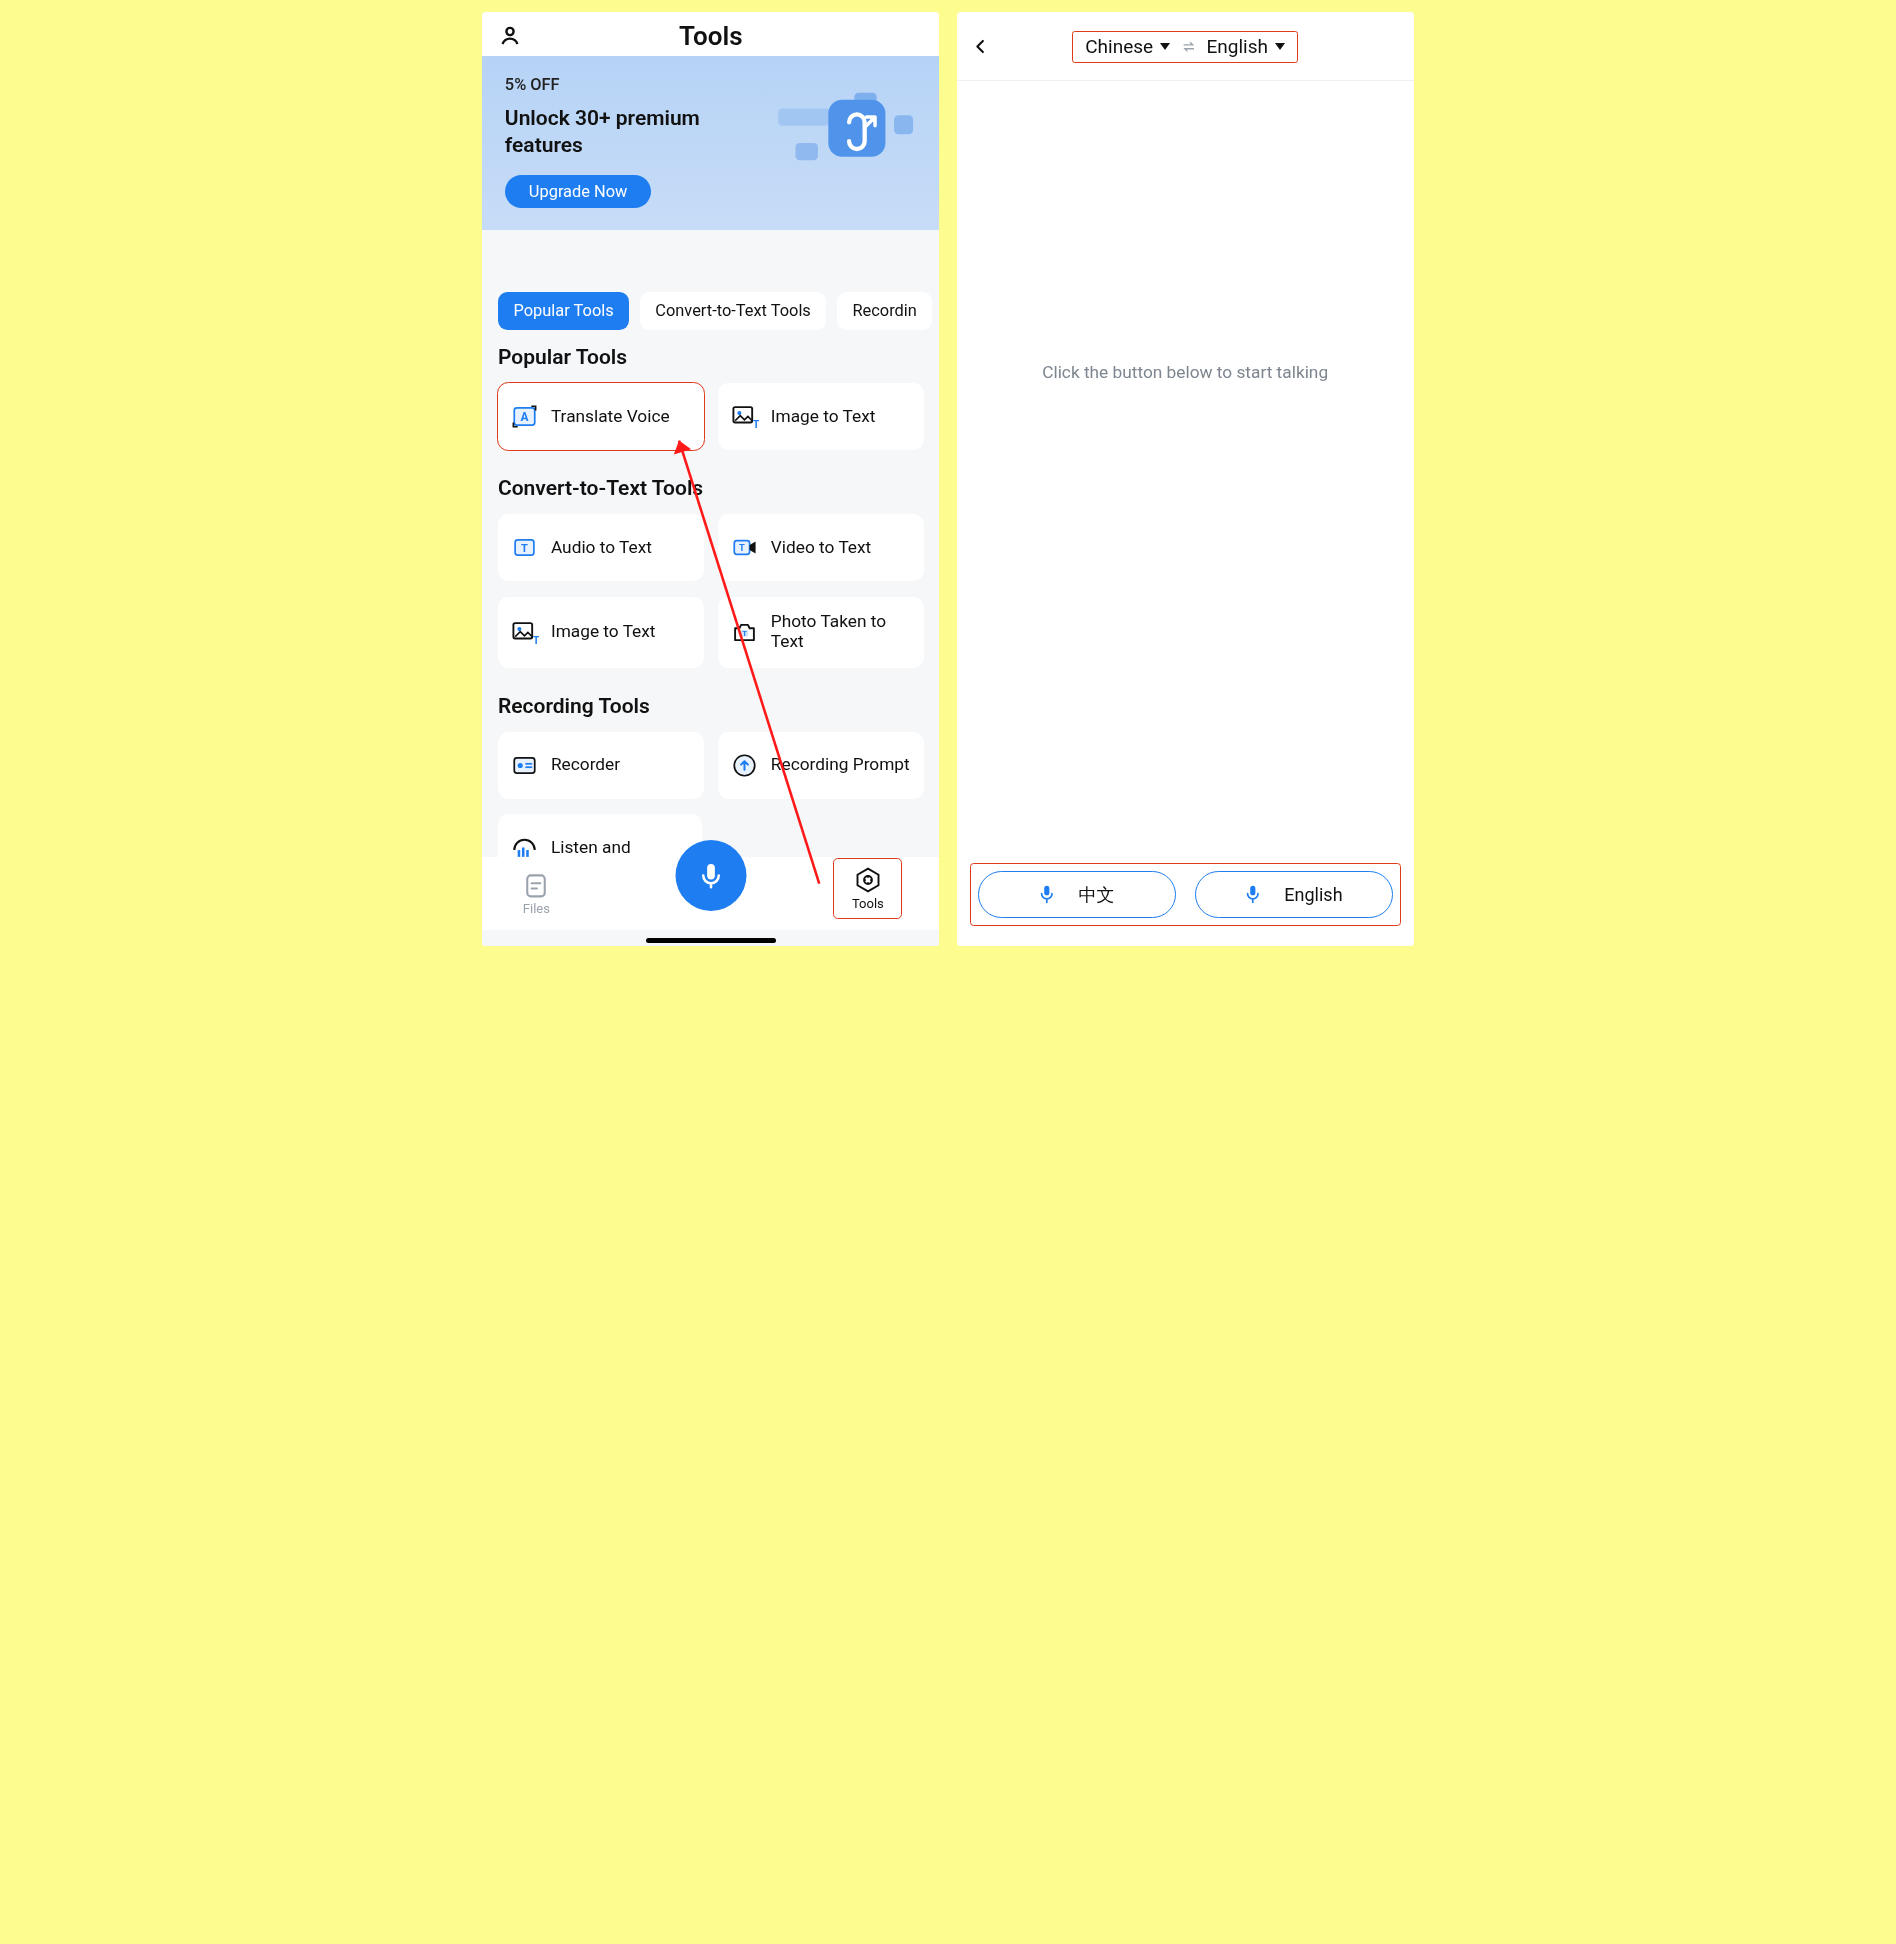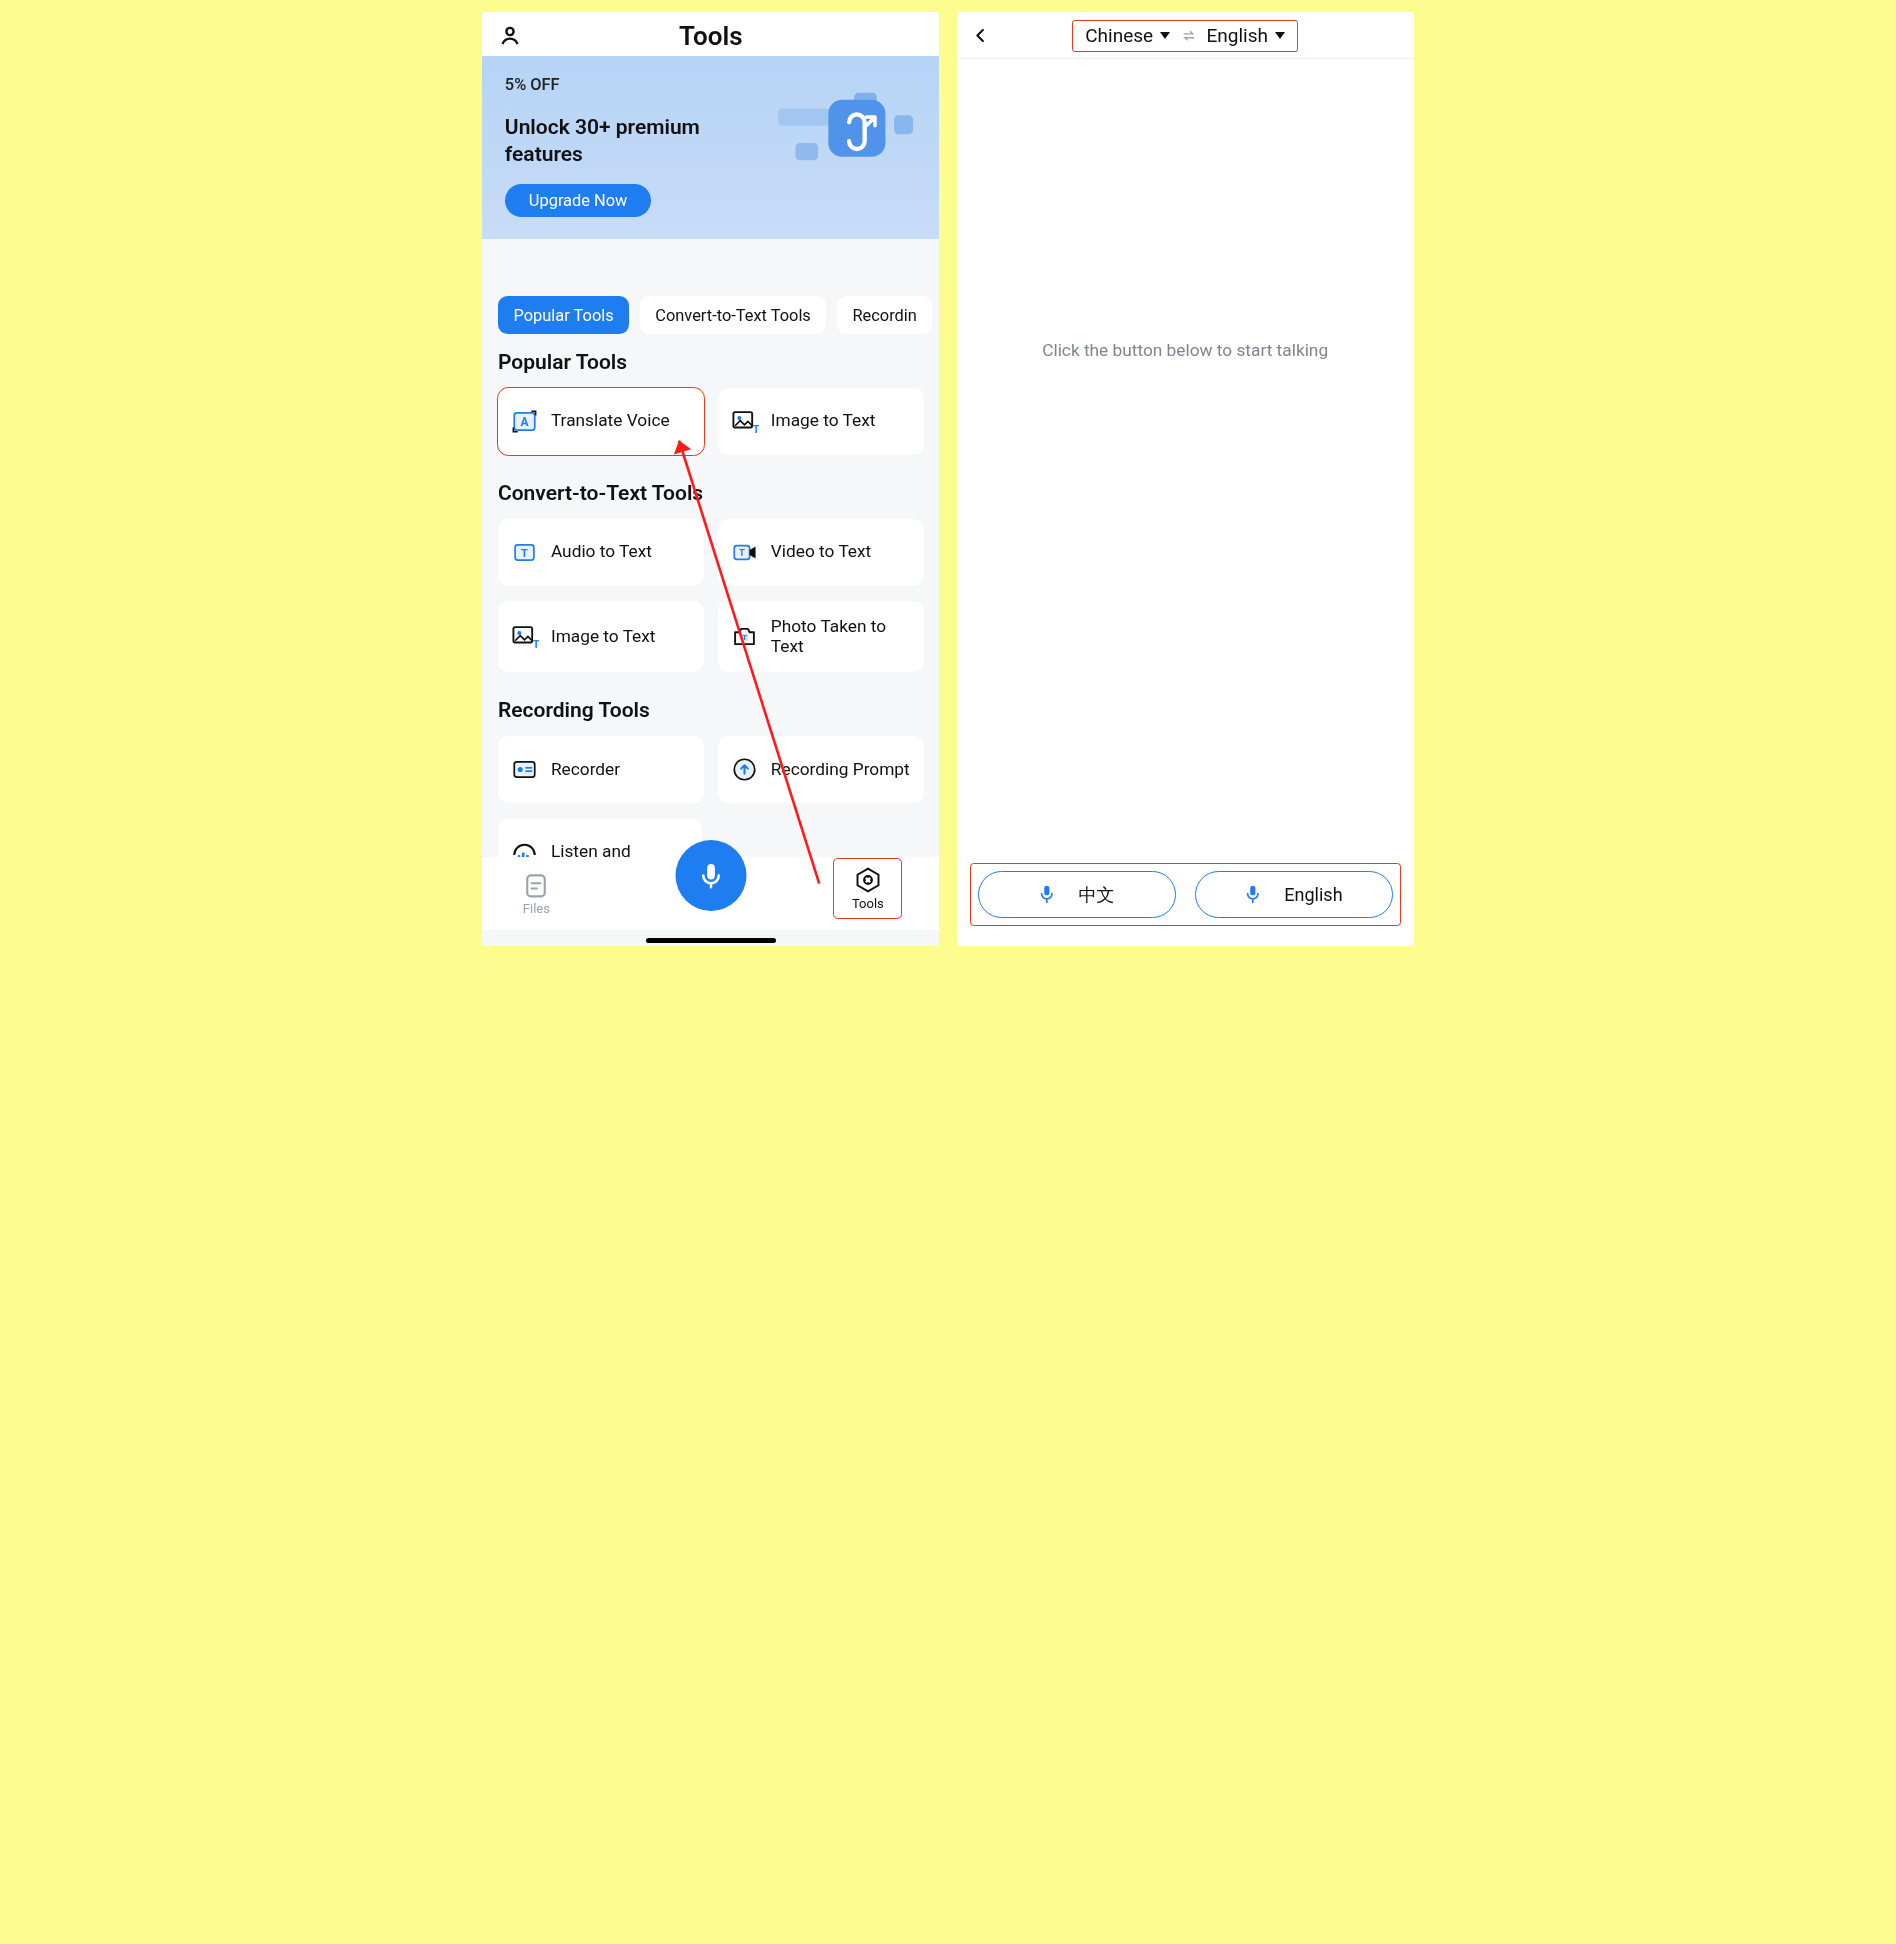--- a/index.html
+++ b/index.html
@@ -6,21 +6,21 @@
 body { background: #fdfc8f; padding: 12px; display: flex; gap: 17.3px; justify-content: center; }
 .phone { width: 457px; height: 934px; background: #fff; border-radius: 3.5px; overflow: hidden; position: relative; display: flex; flex-direction: column; }
 
 
 .left .header { display: flex; align-items: center; padding: 8.6px 15.6px 5.2px; position: relative; }
 .profile-icon { width: 24px; height: 24px; }
 .header-title { flex: 1; text-align: center; font-size: 26px; font-weight: 600; color: #111; }
 
 .banner { background: linear-gradient(180deg, #b6d3f6 0%, #c7dcf7 100%); padding: 19px 22.5px 22.5px; position: relative; }
 .banner-off { font-size: 16.4px; color: #222; font-weight: 500; }
-.banner-title { font-size: 21px; font-weight: 600; color: #111; line-height: 1.3; margin-top: 20px; max-width: 225px; }
+.banner-title { font-size: 21px; font-weight: 600; color: #111; line-height: 1.3; margin-top: 11px; max-width: 225px; }
 .upgrade-btn { margin-top: 15.6px; background: #1e7df0; color: #fff; font-size: 16.4px; padding: 7px 24px; border-radius: 19px; display: inline-block; border: none; cursor: pointer; }
 .banner-art { position: absolute; right: 19px; top: 35px; width: 147px; height: 78px; }
 
 .tabs-row { display: flex; gap: 10.4px; padding: 12px 15.6px 5.2px; overflow: hidden; background: #f5f7f9; }
 .tab { white-space: nowrap; padding: 9.5px 15.6px; border-radius: 9.5px; font-size: 16.4px; background: #fff; color: #111; cursor: pointer; }
 .tab.active { background: #1e7df0; color: #fff; }
 
 .section { background: #f5f7f9; padding: 10.4px 15.6px 0; }
 .section-h { font-size: 21px; font-weight: 600; color: #111; margin-bottom: 14px; }
 .tile-row { display: flex; gap: 14px; margin-bottom: 15.6px; }
@@ -39,21 +39,21 @@
 .mic-fab { position: absolute; left: 50%; bottom: 35px; transform: translateX(-50%); width: 71px; height: 71px; background: #1e7df0; border-radius: 50%; display: flex; align-items: center; justify-content: center; cursor:pointer; }
 .mic-fab svg { width: 31px; height: 31px; }
 
 .home-indicator { position: absolute; bottom: 3.5px; left: 50%; transform: translateX(-50%); width: 130px; height: 4.3px; background: #000; border-radius: 2.6px; }
 
 .arrow-line { position: absolute; pointer-events: none; }
 
 
 .right .header { display: flex; align-items: center; padding: 8.6px 12px 7px; border-bottom: 0.9px solid #eef0f2; }
 .back-btn { width: 24px; height: 24px; cursor:pointer; display:flex; align-items:center; justify-content:center; }
-.lang-bar { margin: 0 auto; display: flex; align-items: center; gap: 10.4px; outline: 1.7px solid #e03a1a; padding: 3.5px 12px; border-radius: 1.7px; }
+.lang-bar { margin: 11px auto; display: flex; align-items: center; gap: 10.4px; outline: 1.7px solid #e03a1a; padding: 3.5px 12px; border-radius: 1.7px; }
 .lang-sel { display: inline-flex; align-items: center; gap: 7px; font-size: 19px; color: #111; cursor:pointer; }
 .swap-icon { width: 15.6px; height: 15.6px; color: #9aa3ad; }
 .caret { display:inline-block; width:0; height:0; border-left:5.2px solid transparent; border-right:5.2px solid transparent; border-top:7px solid #111; }
 
 .right-body { flex: 1; display: flex; flex-direction: column; align-items: center; justify-content: flex-start; padding-top: 259px; }
 
 .illus { position: relative; width: 182px; height: 182px; }
 .bubble { position: absolute; background: #fff; border-radius: 8.6px; padding: 5.2px 12px; font-size: 14px; box-shadow: 0 1.7px 7px rgba(0,0,0,0.08); }
 .bubble.b1 { top: 3.5px; left: 43px; }
 .bubble.b2 { top: 35px; right: -17.3px; color: #1e7df0; font-size: 15.6px; font-weight: 600; }

